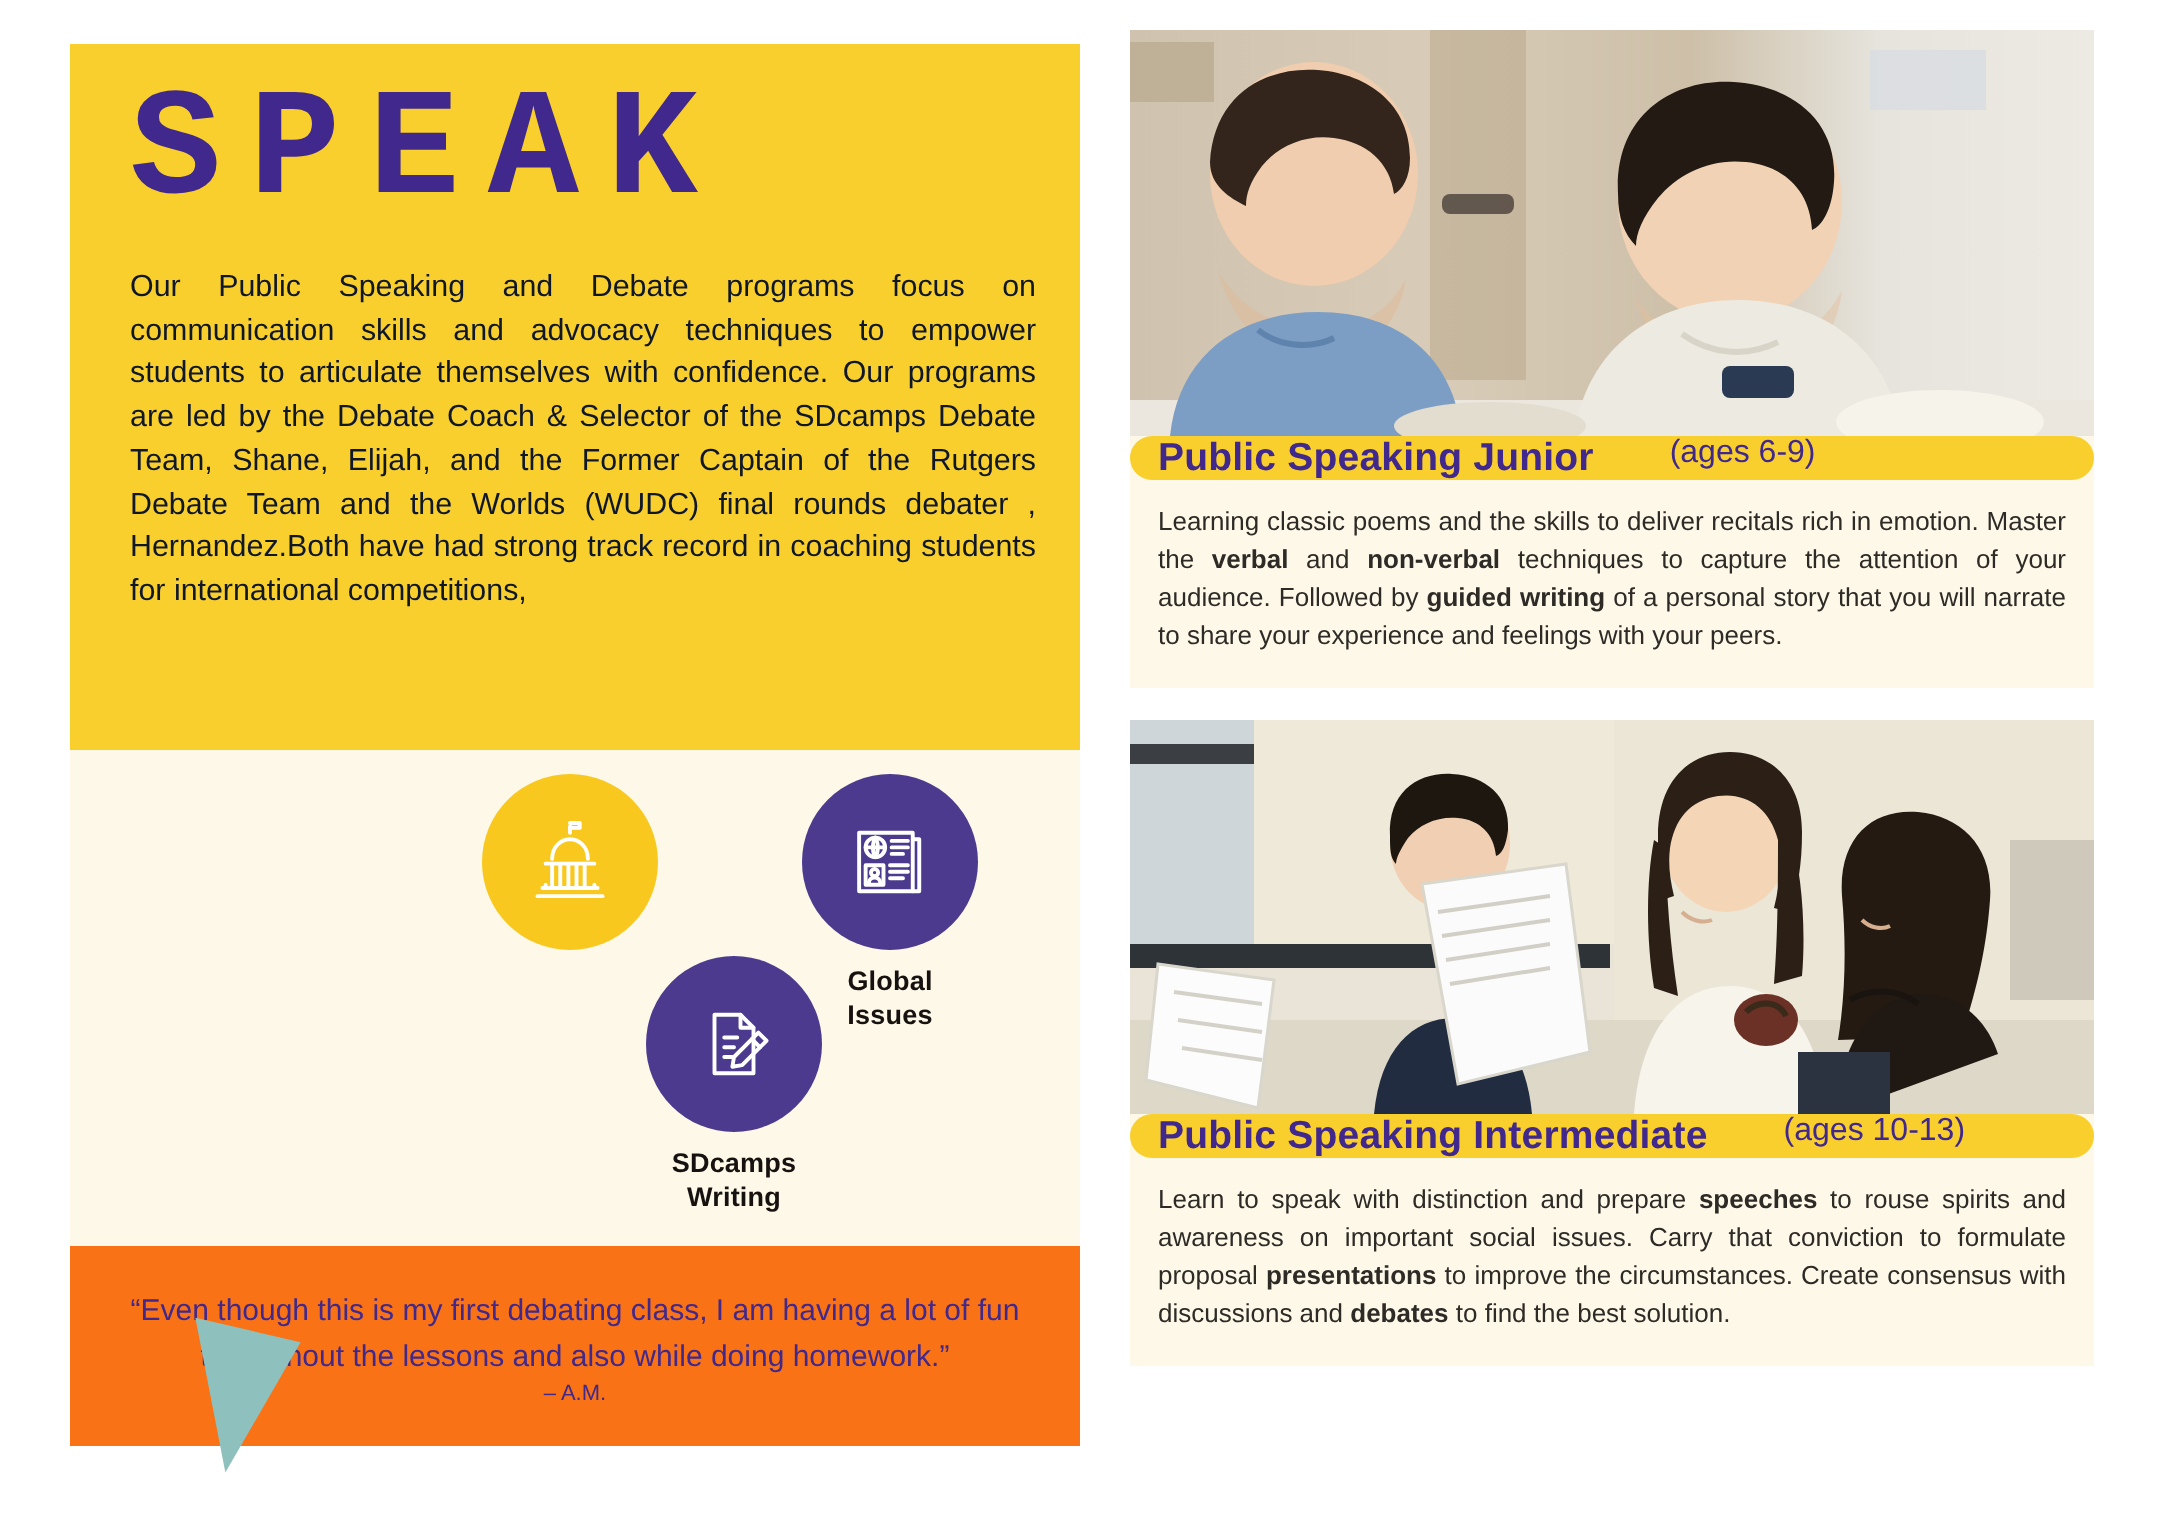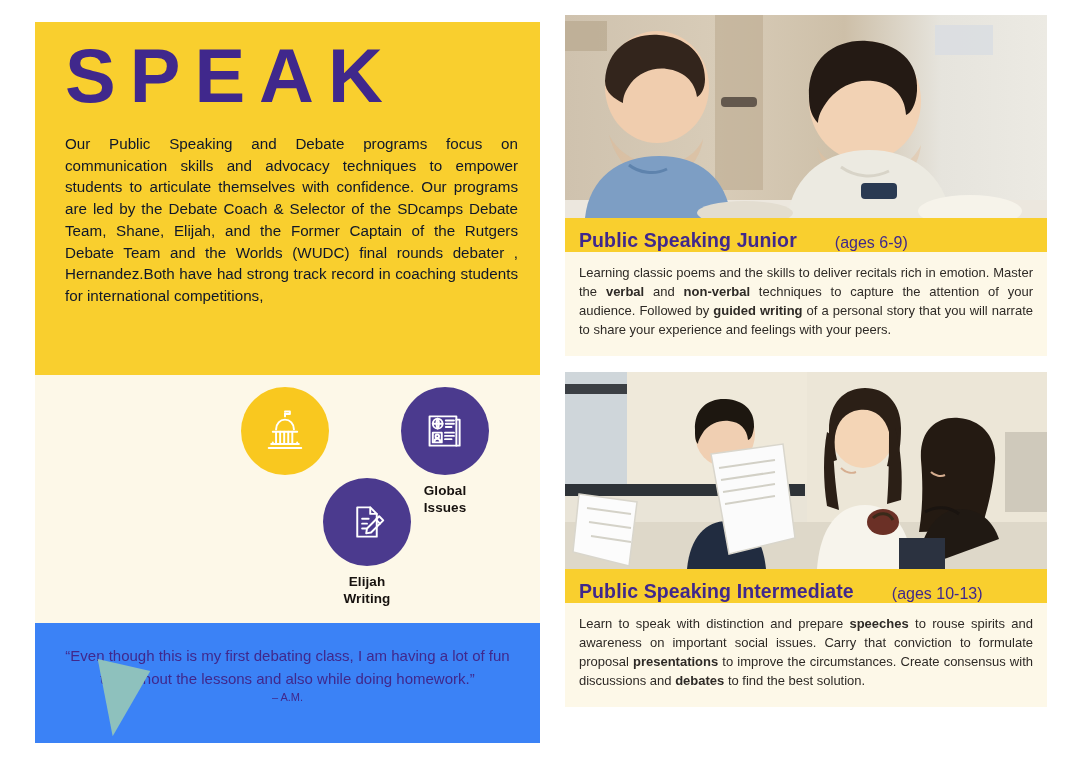--- a/index.html
+++ b/index.html
@@ -20,21 +20,21 @@
     height:353px;
   }
   .hero-title {
     font-size:76px;
     font-weight:bold;
     color:#40288c;
     letter-spacing:14px;
     line-height:0.96;
     padding-left:14px;
     padding-top:4px;
-    font-family:Liberation Sans, sans-serif;
+    font-family:Liberation Mono, monospace;
   }
   .hero-body {
     margin-top:20px;
     padding:0 6px 0 14px;
     font-size:15.2px;
     line-height:1.43;
     color:#0f172a;
     text-align:justify;
   }
   .hero-body .last { text-align:left; }
@@ -57,22 +57,22 @@
     margin-top:7px;
     font-size:13.5px;
     font-weight:bold;
     color:#17120f;
     line-height:1.28;
     letter-spacing:0.1px;
   }
 
   .quote-box {
     position:relative;
-    background:#3b82f6;
-    height:120px;
+    background:#f97316;
+    height:100px;
     padding:22px 30px 0 30px;
     text-align:center;
   }
   .quote-text {
     font-size:15px;
     color:#40288c;
     line-height:1.5;
   }
   .quote-attrib {
     font-size:11px;
@@ -93,23 +93,24 @@
   
   .right-col { position:absolute; left:565px; top:15px; width:482px; }
 
   .card { background:#fdf8e8; margin-bottom:16px; }
 
   .photo { width:482px; height:203px; position:relative; overflow:hidden; }
   .photo-2 { height:197px; }
 
   .band {
     background:#f9cf2e;
-    height:34px;
-    display:flex; align-items:flex-end;
+    height:22px;
+    display:flex; align-items:flex-start;
     padding-left:14px;
+    border-radius:11px;
   }
   .band-title {
     font-size:19.5px; font-weight:bold; color:#40288c;
     letter-spacing:0.1px;
   }
   .band-ages {
     font-size:16px; color:#40288c; margin-left:38px;
   }
   .card-body {
     padding:12px 14px 16px 14px;
@@ -177,21 +178,21 @@
         <div class="circle purple">
           <svg viewBox="0 0 64 64" fill="none" stroke="#ffffff" stroke-width="2.4" stroke-linecap="round" stroke-linejoin="round">
             <path d="M20 14h16l8 8v28H20z"></path>
             <path d="M36 14v8h8"></path>
             <path d="M26 28h8M26 34h6M26 40h5"></path>
             <path d="M47 25l5 5-15 15-6 1 1-6z"></path>
             <path d="M43 29l5 5"></path>
           </svg>
         </div>
         <div class="icon-label">
-          <span>Elijah</span><br>
+          <span>SDcamps</span><br>
           <span>Writing</span>
         </div>
       </div>
     </div>
 
     <div class="quote-box">
       <div class="quote-tail"></div>
       <div class="quote-text">“Even though this is my first debating class, I am having a lot of fun</div>
       <div class="quote-text">throughout the lessons and also while doing homework.”</div>
       <div class="quote-attrib">– A.M.</div>

